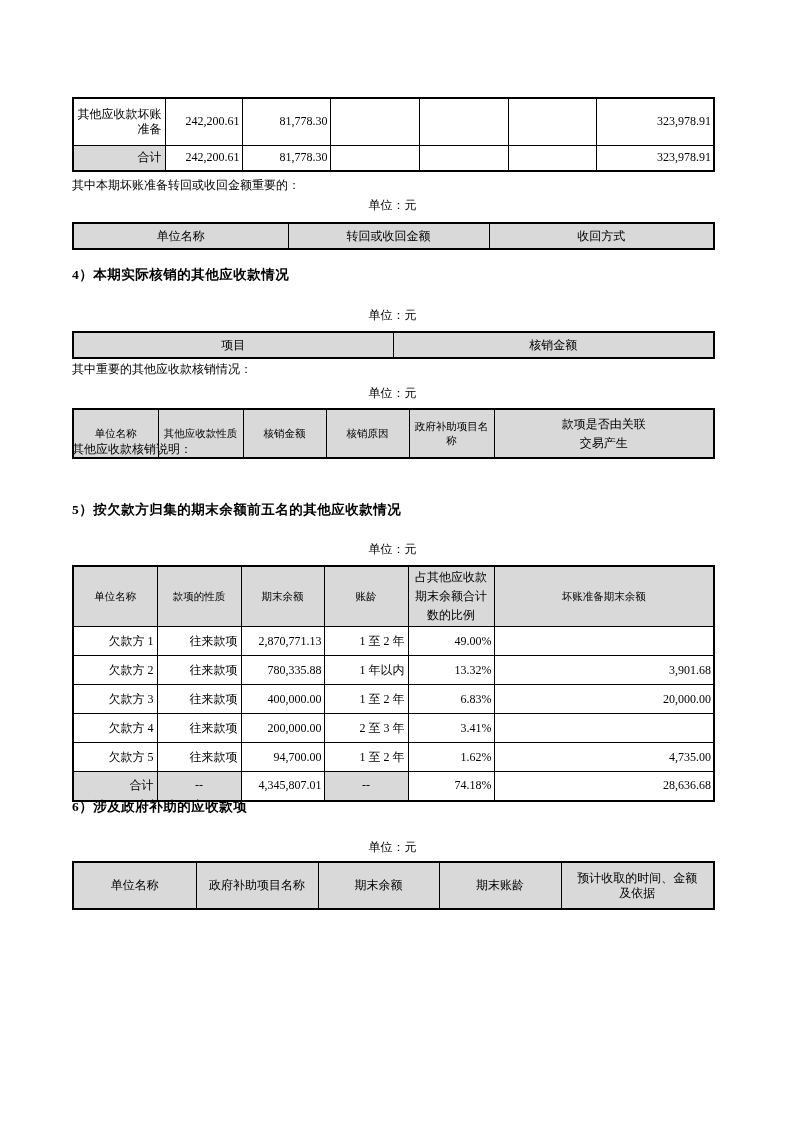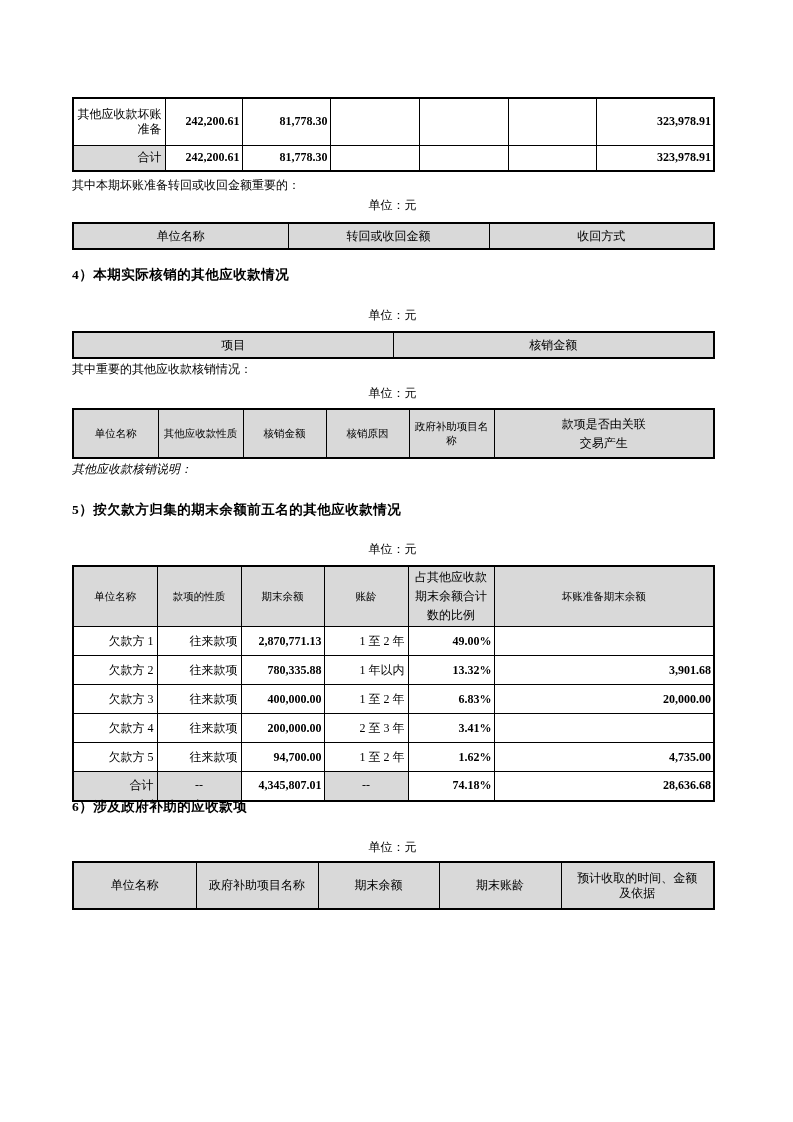--- a/index.html
+++ b/index.html
@@ -12,21 +12,21 @@
   .para{font-size:12px;line-height:15px;}
   .unit{font-size:12px;line-height:15px;text-align:center;}
   .heading{font-size:13.5px;font-weight:bold;line-height:17px;letter-spacing:0.5px;}
   table{width:100%;border-collapse:collapse;table-layout:fixed;border:2px solid #000;}
   td{
     border:1px solid #000;font-size:12px;line-height:15px;
     padding:1px 3px;vertical-align:middle;overflow:hidden;word-break:break-all;
   }
   .th{background:#d9d9d9;text-align:center;}
   .grey{background:#d9d9d9;}
-  .num{text-align:right;padding-right:2px;font-weight:bold;}
+  .num{text-align:right;padding-right:2px;}
   .ctr{text-align:center;}
   .left{text-align:right;margin-left:40px;}
   .wrap-narrow span{display:inline-block;max-width:88px;font-size:12px;line-height:19px;}
   .wrap-mid span{display:inline-block;max-width:124px;line-height:15px;}
   .small{font-size:10.5px;line-height:14px;}
 </style>
 </head>
 <body>
 
 <div class="page">
@@ -122,21 +122,21 @@
         <td class="th small">其他应收款性质</td>
         <td class="th small">核销金额</td>
         <td class="th small">核销原因</td>
         <td class="th small">政府补助项目名称</td>
         <td class="th wrap-narrow"><span>款项是否由关联交易产生</span></td>
       </tr>
     </tbody>
       </table>
   </div>
 
-  <div class="abs para" style="top:462px;font-style:italic;">其他应收款核销说明：</div>
+  <div class="abs para" style="top:442px;">其他应收款核销说明：</div>
 
   <div class="abs heading" style="top:501px;">5）按欠款方归集的期末余额前五名的其他应收款情况</div>
   <div class="abs unit" style="top:542px;">单位：元</div>
 
   <div class="abs" style="top:565px;">
     <table>
       <colgroup>
         <col style="width:84px">
           <col style="width:84px">
           <col style="width:83px">

